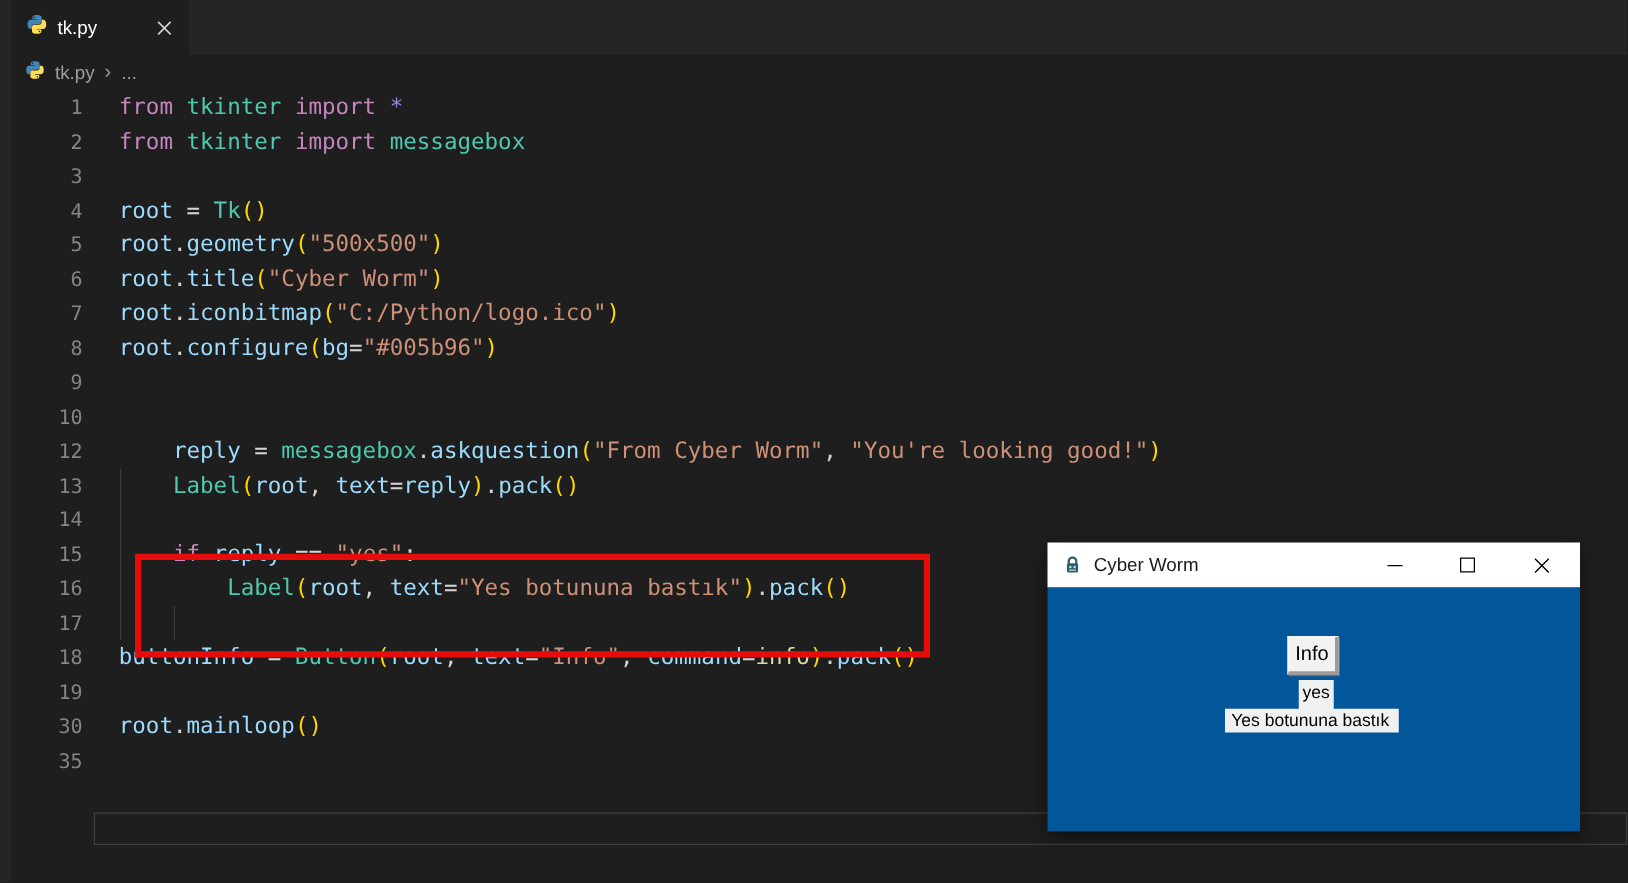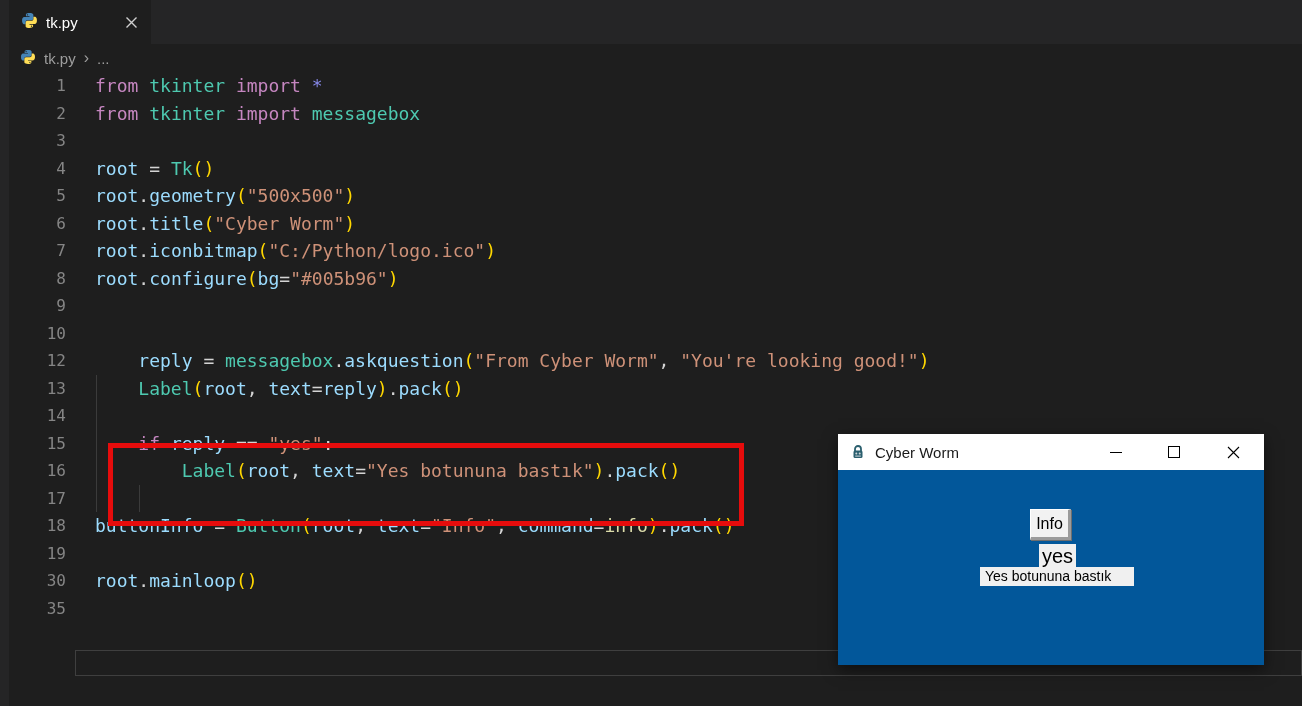--- a/index.html
+++ b/index.html
@@ -69,22 +69,22 @@
   .glyph-max { width:12px; height:12px; border:1px solid #000; }
   .tkbody { position:relative; width:426px; height:195px; background:var(--c-tkbody); }
   .info-btn { position:absolute; left:192px; top:39px; width:41px; height:31px;
               background:#f2f2f2; color:#000; font-size:16px; text-align:center;
               font-family:"Liberation Sans", sans-serif;
               border-top:1px solid #ffffff; border-left:1px solid #ffffff;
               border-right:3px solid #9b9b9b; border-bottom:3px solid #9b9b9b;
               box-shadow:1px 1px 0 #6e6e6e; cursor:pointer; }
   .lbl { position:absolute; background:#f0f0f0; color:#000; white-space:nowrap;
          font-family:"Liberation Sans", sans-serif; }
-  .lbl.yes { left:201px; top:74px; font-size:20px; padding:1px 3px 18px 3px; }
-  .lbl.pressed { left:142px; top:97px; font-size:14px; padding:1px 23px 2px 5px; }
+  .lbl.yes { left:201px; top:74px; font-size:14px; padding:1px 3px 18px 3px; }
+  .lbl.pressed { left:142px; top:97px; font-size:14px; padding:1px 8px 2px 5px; }
 </style>
 </head>
 <body>
 
 <div class="screen">
 
   <div class="left-strip"></div>
 
   <div class="tabbar">
     <div class="tab">

